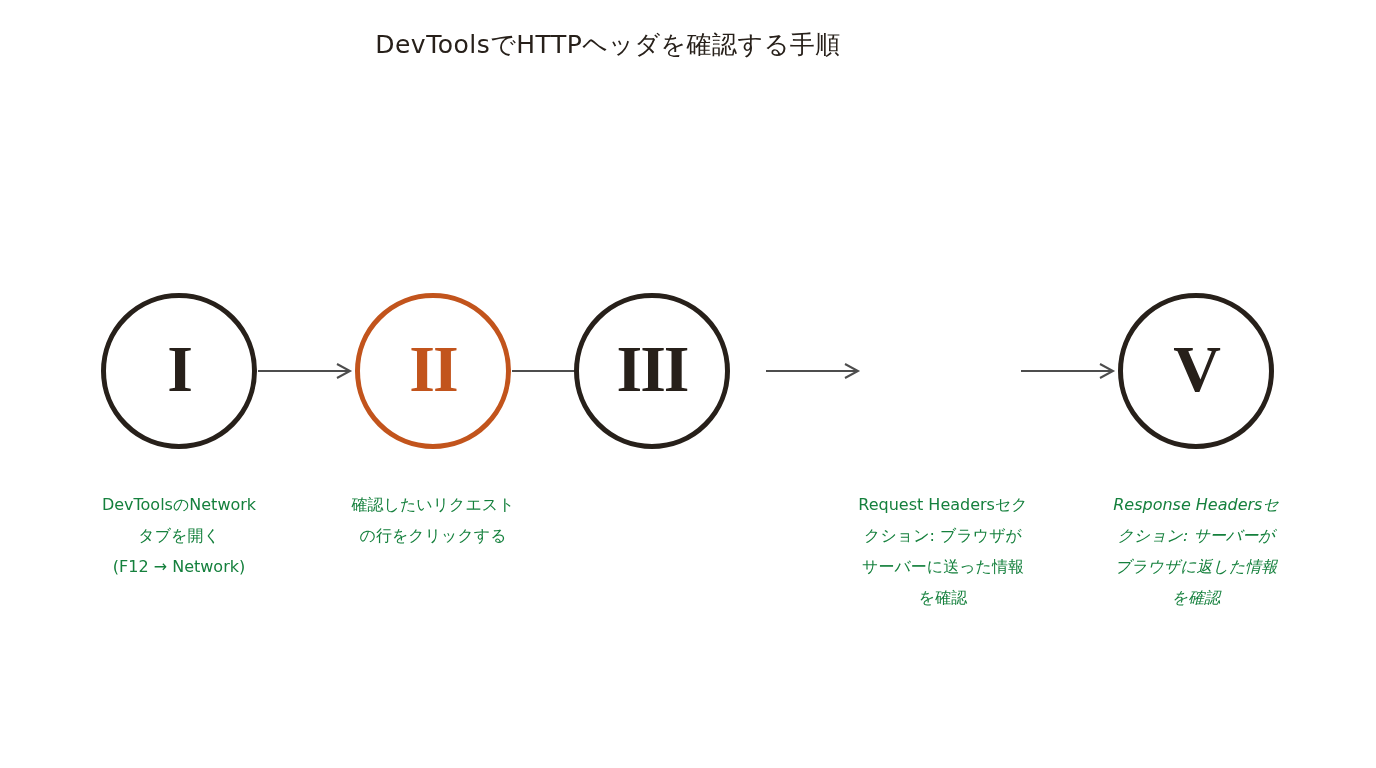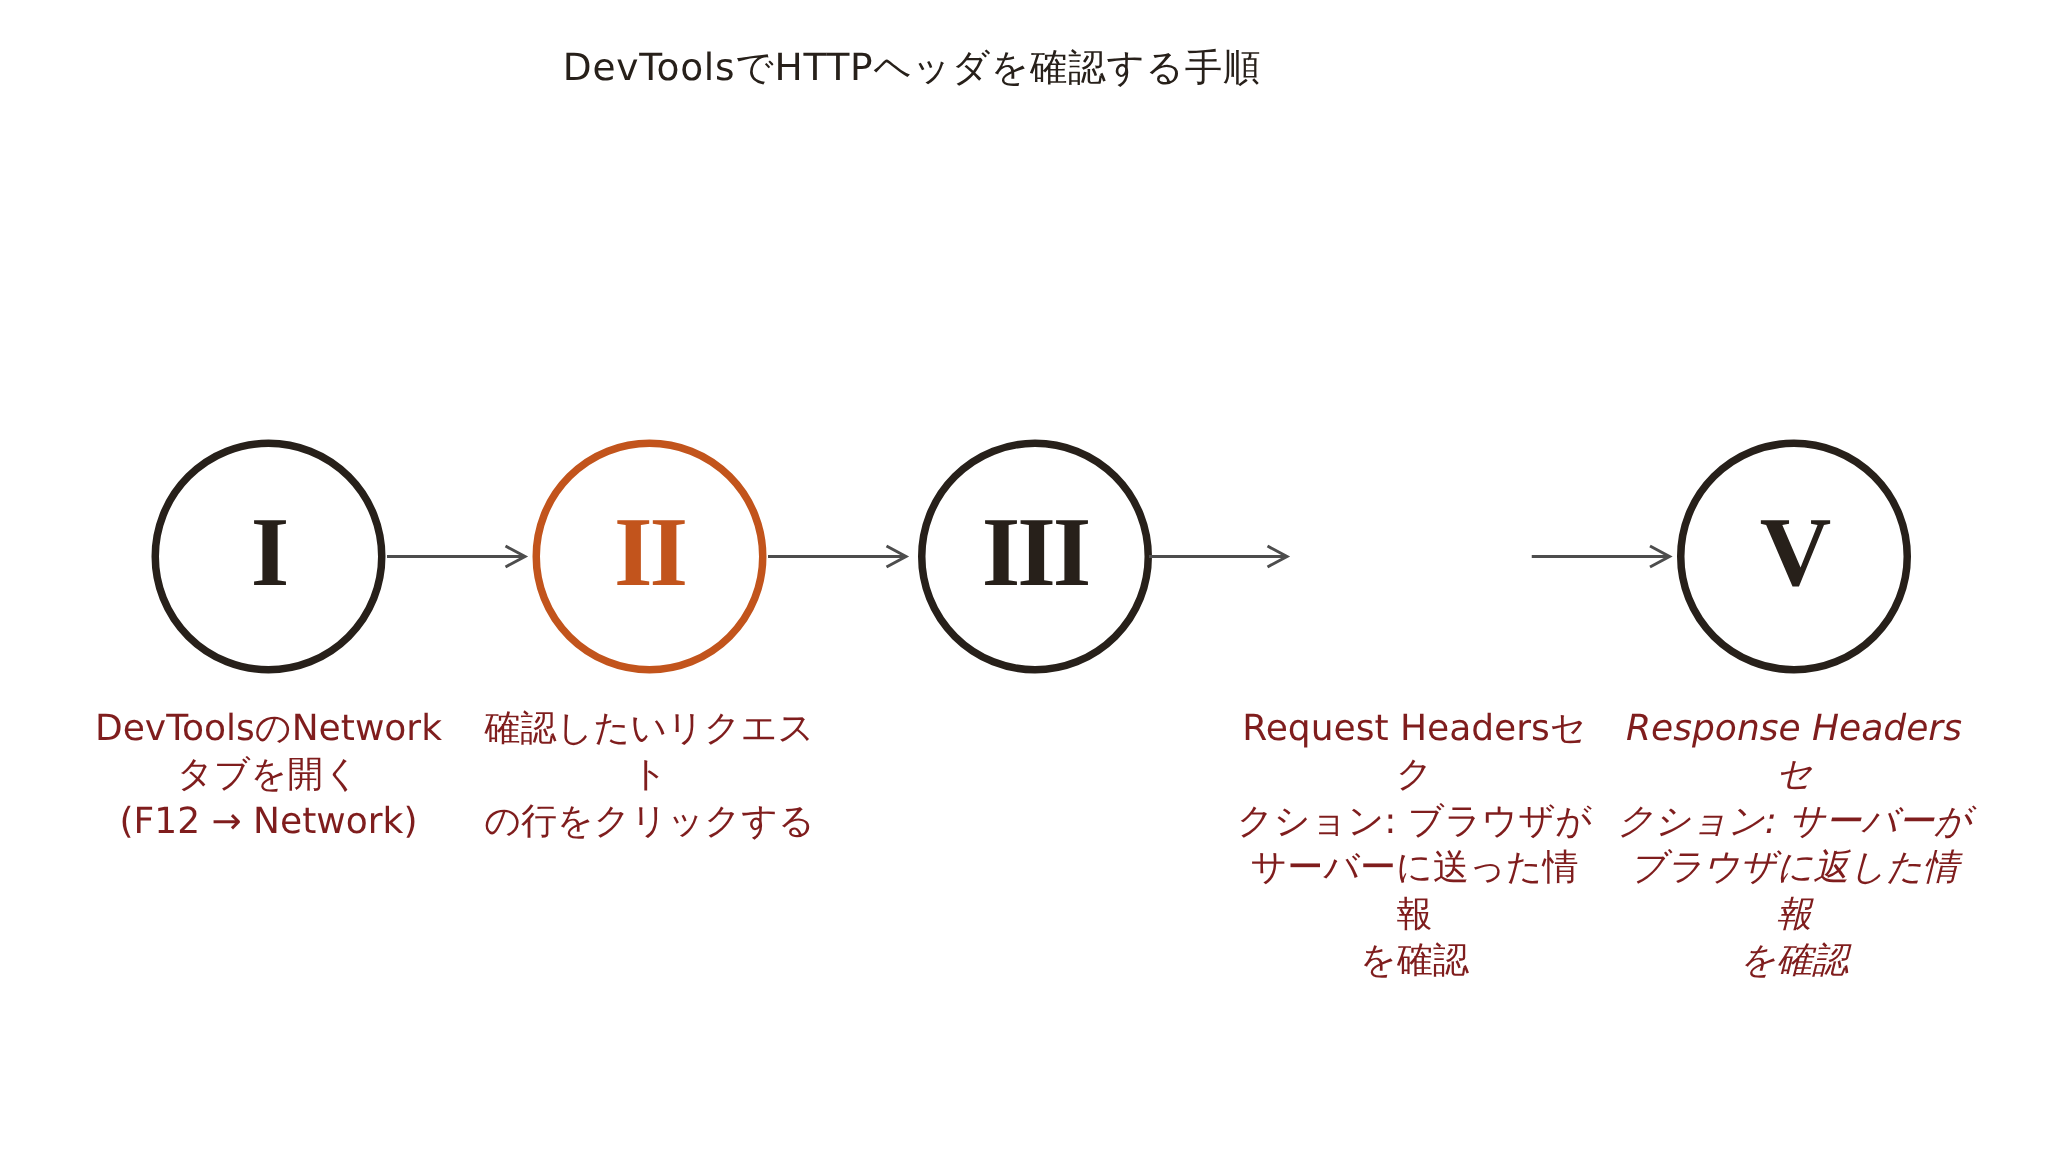--- a/index.html
+++ b/index.html
@@ -52,43 +52,43 @@
     letter-spacing: -2px;
     color: #27201a;
     transform: translateY(-2px);
   }
   .circle.active .numeral {
     color: #c2541c;
     text-align: right;
   }
   .step-label {
     position: absolute;
-    top: 470px;
+    top: 489px;
     width: 240px;
     text-align: center;
-    font-size: 24px;
+    font-size: 16px;
     line-height: 31px;
     white-space: pre-line;
-    color: #7f1d1d;
+    color: #15803d;
   }
   .arrow {
     position: absolute;
     top: 359px;
     width: 96px;
     height: 24px;
   }
   .arrow line, .arrow polyline {
     stroke: #4d4d4d;
     stroke-width: 2;
     fill: none;
   }
   
   .pos-c1 { left: 101px; }  .pos-l1 { left: 59px; }
   .pos-c2 { left: 355px; }  .pos-l2 { left: 313px; }
-  .pos-c3 { left: 612px; align-items: center; }  .pos-l3 { left: 568px; }
+  .pos-c3 { left: 574px; align-items: center; }  .pos-l3 { left: 568px; }
   .pos-c4 { left: 865px; }  .pos-l4 { left: 823px; }
   .pos-c5 { left: 1118px; } .pos-l5 { left: 1076px; font-style: italic; }
   .pos-a1 { left: 258px; }
   .pos-a2 { left: 512px; }
   .pos-a3 { left: 766px; }
   .pos-a4 { left: 1021px; }
 </style>
 </head>
 <body>
 

